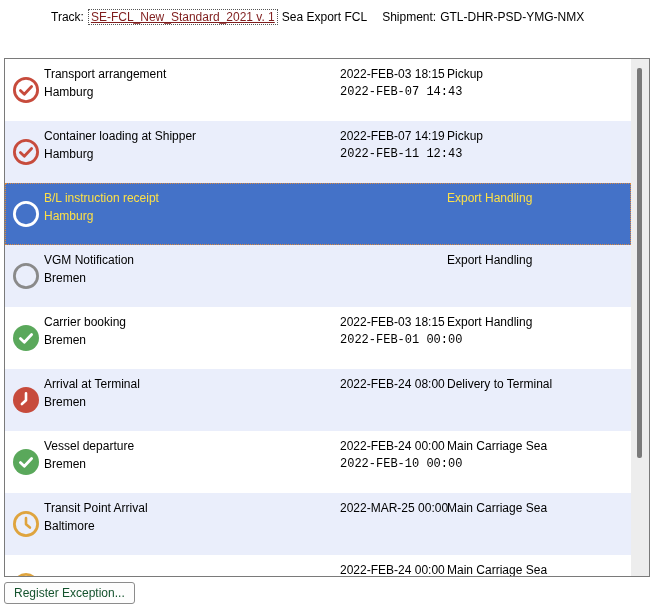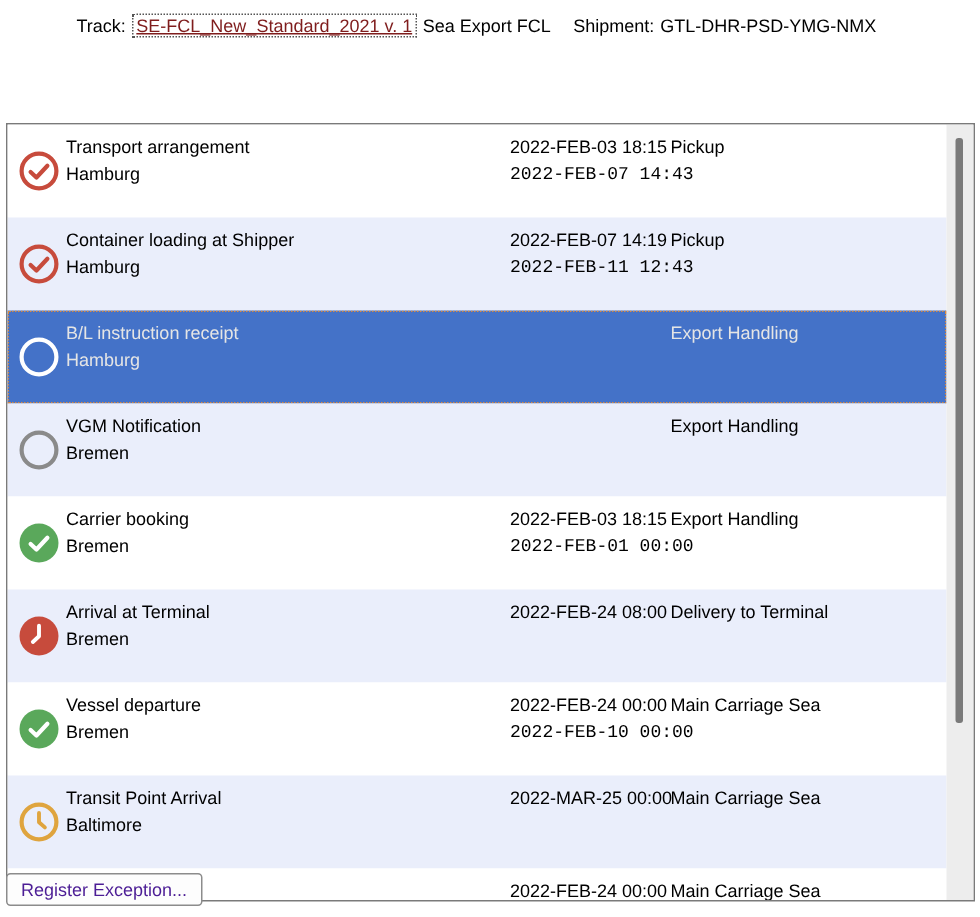--- a/index.html
+++ b/index.html
@@ -22,26 +22,25 @@
   }
   .track-type{margin-right:15px;}
   .shipment-lbl{margin-right:5px;}
   
   .list-label{position:absolute;left:8px;top:39px;margin-top:43px;}
   
   .listbox{
     position:absolute;left:4px;top:58px;width:646px;height:519px;
     border:1px solid #7a7a7a;background:#fff;box-sizing:border-box;
     overflow:hidden;
-    margin-top:24px;
   }
   .rows{position:absolute;left:0;top:0;width:626px;}
   .row{position:relative;height:62px;background:#fff;overflow:hidden;cursor:default;}
   .row:nth-child(even){background:#EAEEFB;}
-  .row.selected{background:#4472C8;color:#e5e5e5;}
+  .row.selected{background:#4472C8;color:#fde047;}
   .row.selected::after{
     content:"";position:absolute;inset:0;border:1px dotted #DD8A3D;pointer-events:none;
   }
   .row .icon{position:absolute;left:7px;top:17px;width:28px;height:28px;display:block;}
   .row .title{position:absolute;left:39px;top:8px;line-height:14px;}
   .row .location{position:absolute;left:39px;top:26px;line-height:14px;}
   .row .date{position:absolute;left:335px;line-height:14px;}
   .row .d1{top:8px;}
   .row .d2{top:26px;font-family:Liberation Mono, monospace;}
   .row .category{position:absolute;left:442px;top:8px;line-height:14px;}
@@ -49,21 +48,21 @@
   .scrollbar{
     position:absolute;top:0;right:0;width:18px;height:517px;background:#EDEDED;
   }
   .scroll-thumb{
     position:absolute;left:6px;top:9px;width:5px;height:390px;background:#7a7a7a;border-radius:2px;
   }
   
   .register-btn{
     position:absolute;left:4px;top:582px;height:22px;padding:0 9px;
     background:#FDFDFD;border:1px solid #8c8c8c;border-radius:3px;
-    font-family:inherit;font-size:12px;color:#4c1d95;line-height:20px;cursor:pointer;
+    font-family:inherit;font-size:12px;color:#14532d;line-height:20px;cursor:pointer;
   }
 </style>
 </head>
 <body>
 
 <div class="header">
   <span class="lbl">Track:</span>
   <span class="track-link">SE-FCL_New_Standard_2021 v. 1</span>
   <span class="track-type">Sea Export FCL</span>
   <span class="lbl shipment-lbl">Shipment:</span>

